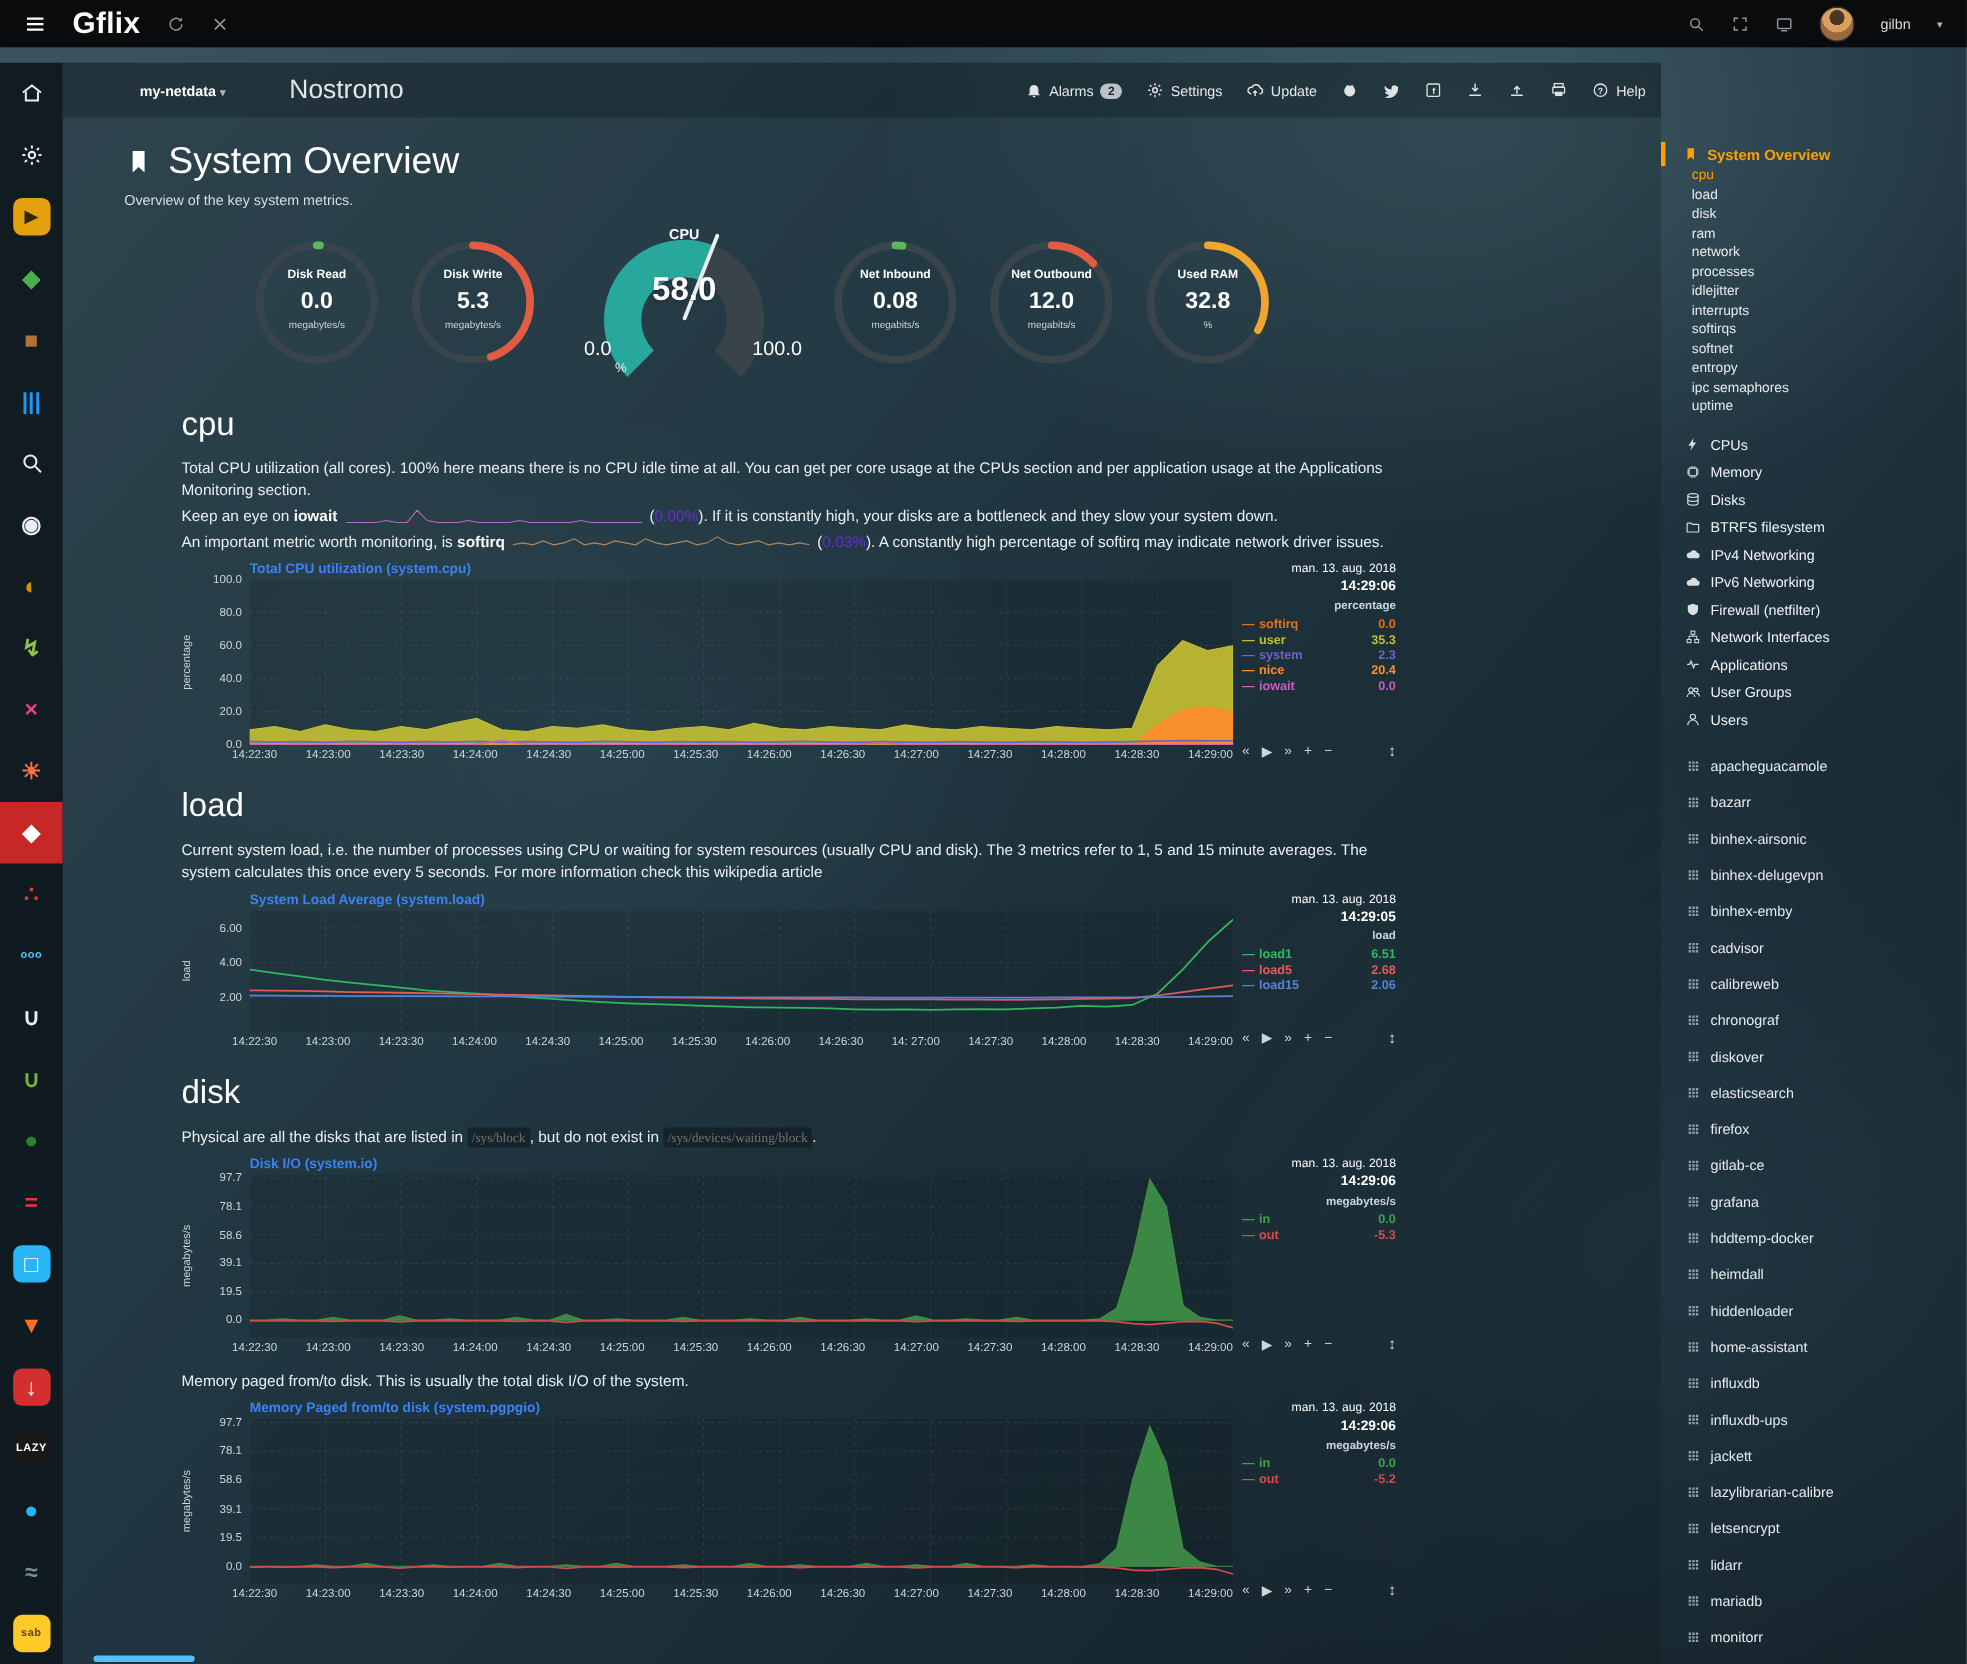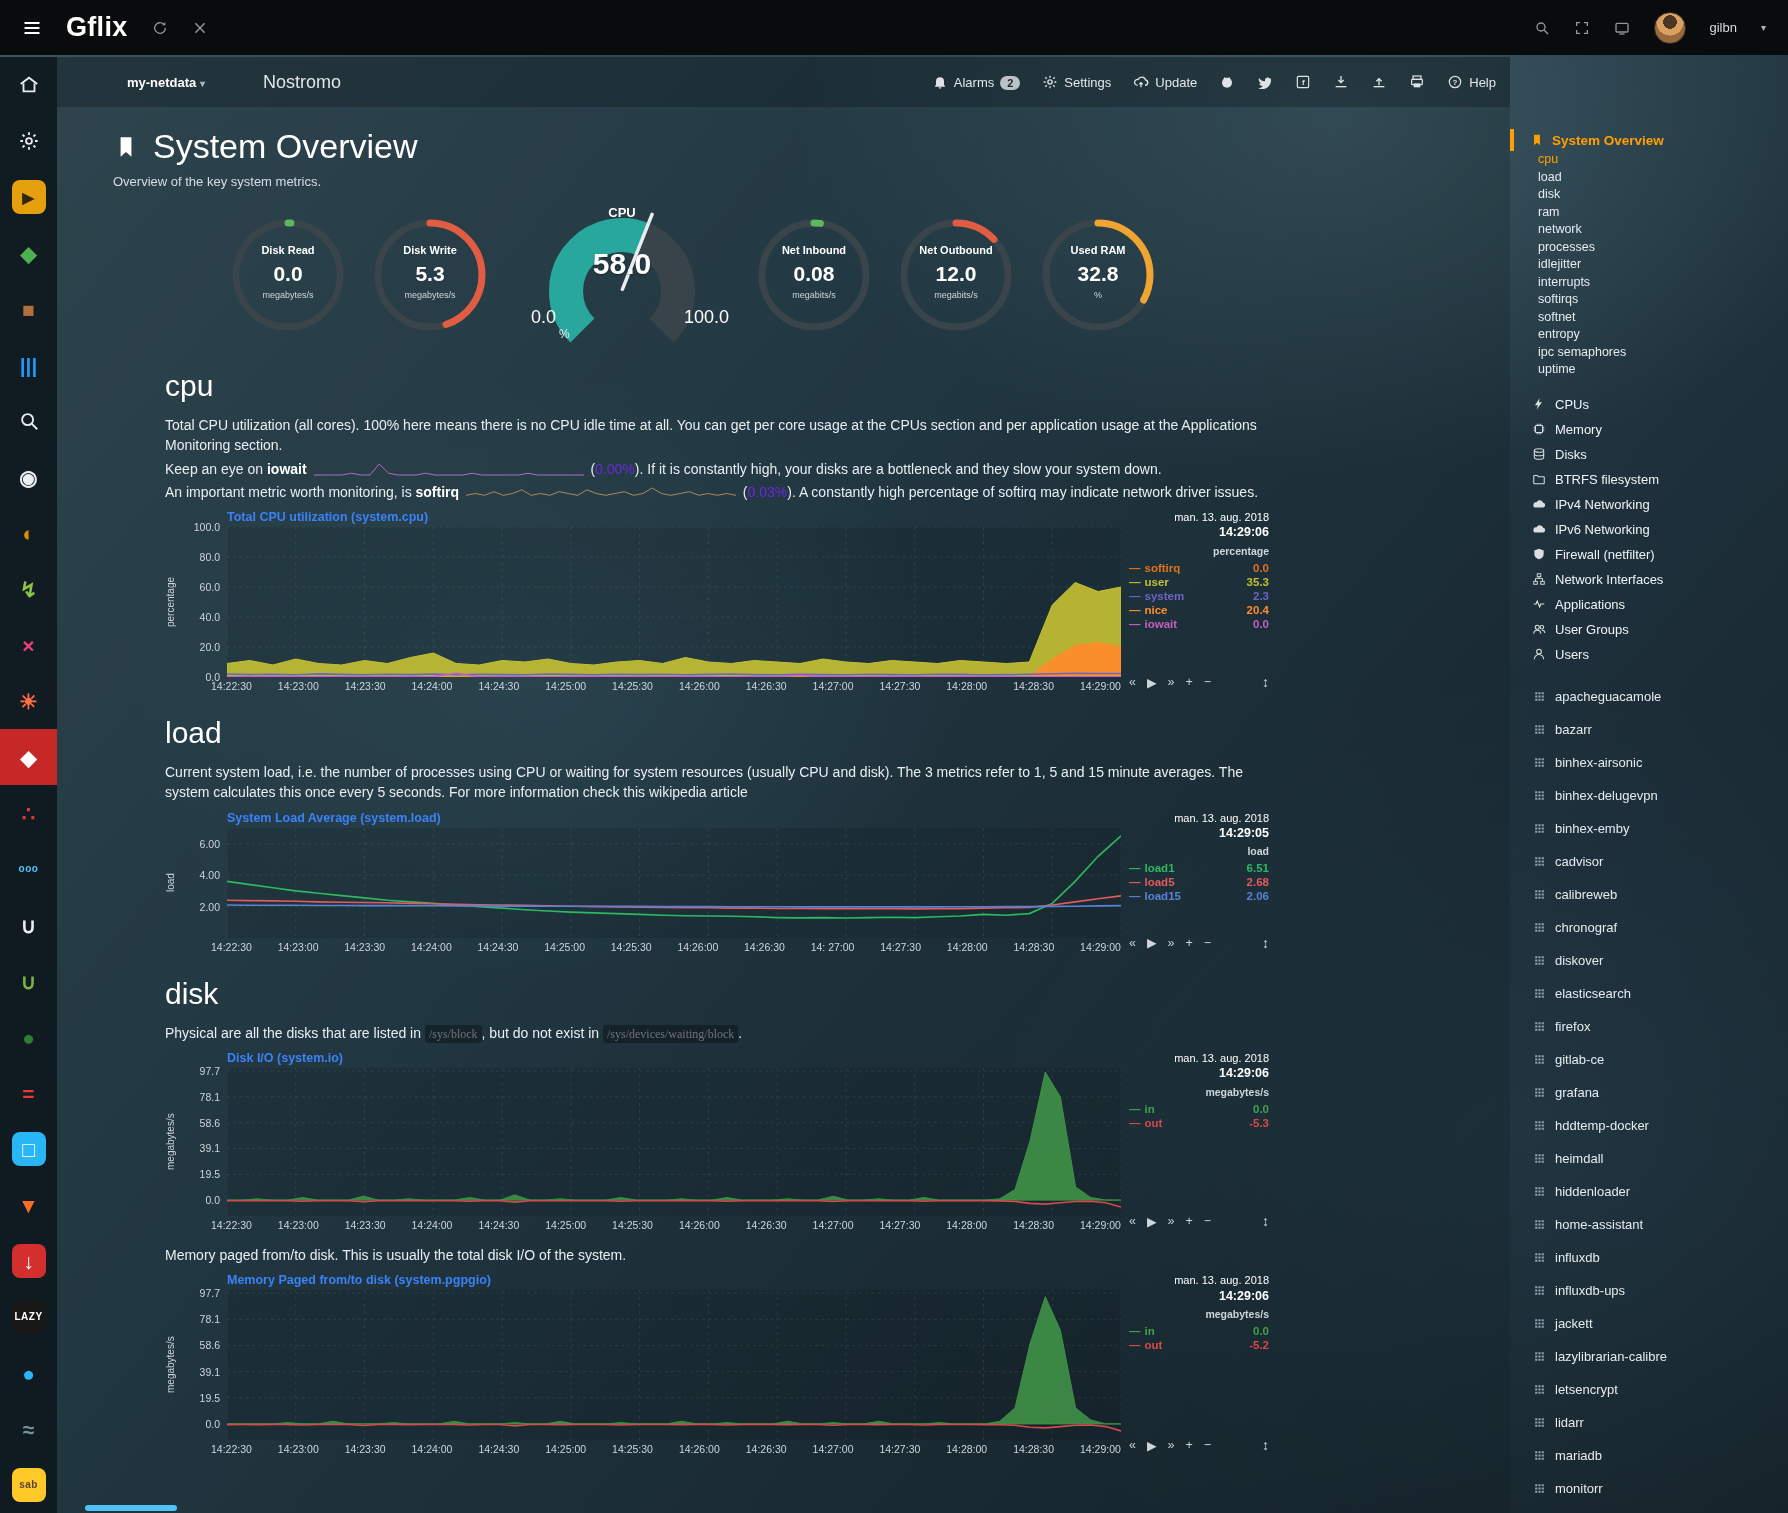--- a/index.html
+++ b/index.html
@@ -10,21 +10,21 @@
     background:
       radial-gradient(900px 600px at 75% 8%, rgba(125,165,175,.28), transparent 60%),
       radial-gradient(700px 500px at 30% 45%, rgba(70,110,125,.32), transparent 60%),
       radial-gradient(1000px 700px at 85% 75%, rgba(45,75,90,.35), transparent 65%),
       linear-gradient(130deg, #3b545f, #27404c 40%, #1b2c36 75%, #152229);
   }
   .ic{width:16px;height:16px;display:inline-block;vertical-align:middle;color:inherit}
   .ic13{width:13px;height:13px}.ic14{width:14px;height:14px}.ic20{width:20px;height:20px}.ic26{width:26px;height:26px}
 
   
-  #topbar{position:absolute;top:0;left:0;right:0;height:55px;background:#0a0b0c;display:flex;align-items:center;justify-content:space-between;padding:0 22px;z-index:30}
+  #topbar{position:absolute;top:0;left:0;right:0;height:43px;background:#0a0b0c;display:flex;align-items:center;justify-content:space-between;padding:0 22px;z-index:30}
   .tb-l,.tb-r{display:flex;align-items:center;gap:24px}
   .brand{font-size:27px;font-weight:bold;color:#fff;letter-spacing:.3px}
   .tb-btn{color:#8f979c;cursor:pointer;display:flex;align-items:center}
   .tb-btn.white{color:#fff}
   .avatar{width:32px;height:32px;border-radius:50%;display:inline-block;
     background:radial-gradient(circle at 50% 30%, #4a3526 0 26%, #d9a05f 27% 52%, #9a6a3c 53% 100%);
     border:1px solid #333}
   .uname{font-size:13px;color:#d9dde0}
   .caret{font-size:10px;color:#aeb4b8}
 
@@ -33,21 +33,21 @@
   .sb-item{width:57px;height:56px;display:flex;align-items:center;justify-content:center;cursor:pointer;color:#e3e7e9}
   .sb-item.active{background:#c62828}
   .sb-glyph{min-width:34px;height:34px;border-radius:8px;display:flex;align-items:center;justify-content:center;font-size:21px;font-weight:bold;line-height:1}
   .sb-glyph.small{font-size:10px;letter-spacing:.5px}
   .sb-ic{width:22px;height:22px;color:#e8ecee}
 
   
   #main{position:absolute;top:57px;left:57px;right:278px;bottom:0;background:rgba(16,26,32,.25)}
   #ndnav{height:50px;display:flex;align-items:center;padding:0 14px 0 70px;background:rgba(8,14,18,.28);font-size:13px}
   .nd-host{font-weight:bold;color:#fff;cursor:pointer;white-space:nowrap}
-  .nd-machine{margin-left:58px;font-size:18px;color:#dfe5e8;font-weight:400}
+  .nd-machine{margin-left:58px;font-size:24px;color:#dfe5e8;font-weight:400}
   #nd-right{margin-left:auto;display:flex;align-items:center;gap:22px}
   .nd-item{display:flex;align-items:flex-end;gap:6px;color:#e3e8ea;cursor:pointer;white-space:nowrap}
   .nd-item .ic{color:#dfe3e5}
   .badge{background:#b9c2c7;color:#1d2327;border-radius:9px;padding:1px 7px;font-size:11px;font-weight:bold}
 
   #content{position:absolute;top:50px;left:0;right:0;bottom:0;overflow:hidden;padding-left:56px}
   .title-row{display:flex;align-items:center;gap:14px;margin-top:20px;color:#fff}
   h1{font-size:34px;font-weight:400;color:#fff}
   .subtitle{font-size:13px;color:#d7dee2;margin-top:8px}
   .section{margin-left:52px;width:1104px}

